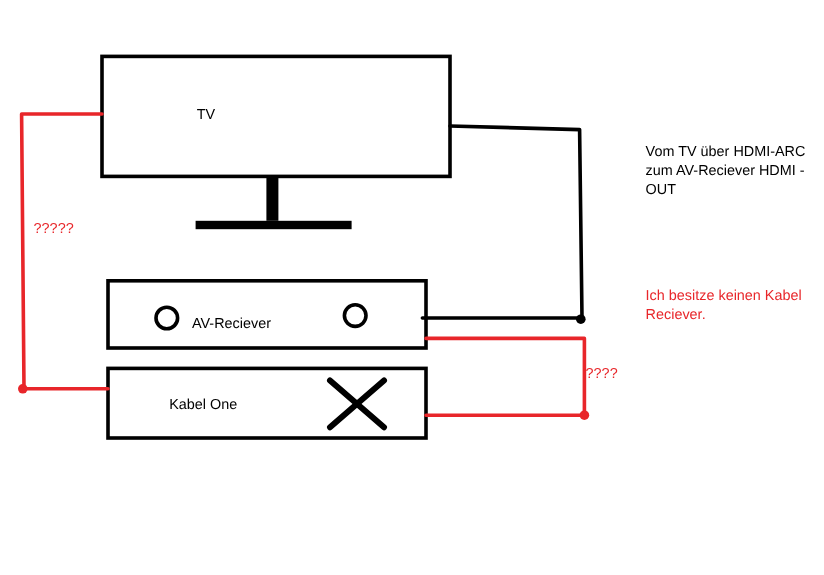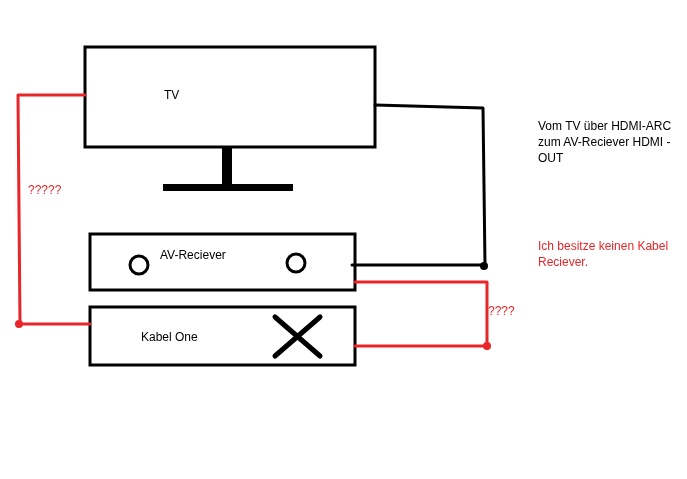--- a/index.html
+++ b/index.html
@@ -85,21 +85,21 @@
 
     <g stroke="#e8262a" stroke-width="3" fill="none" stroke-linecap="round" stroke-linejoin="round">
       <path d="M 355 282 L 487 282 L 487 346 L 355 346"></path>
       <circle cx="487" cy="346" r="4" fill="#e8262a" stroke="none"></circle>
     </g>
 
   </svg>
 
   <div class="device-label" style="left:164px; top:88px;">TV</div>
 
-  <div class="device-label" style="left:160px; top:248px;">AV-Reciever</div>
+  <div class="device-label" style="left:160px; top:262px;">AV-Reciever</div>
 
   <div class="device-label" style="left:141px; top:330px;">Kabel One</div>
 
   <div class="lbl lbl-red" style="left:28px; top:182px;">?????</div>
 
   <div class="lbl lbl-red" style="left:488px; top:303px;">????</div>
 
   <div class="lbl lbl-black" style="left:538px; top:118px; width:145px;">Vom TV über HDMI-ARC zum AV-Reciever HDMI - OUT</div>
 
   <div class="lbl lbl-red" style="left:538px; top:194px; width:145px;margin-top:44px;">Ich besitze keinen Kabel Reciever.</div>

